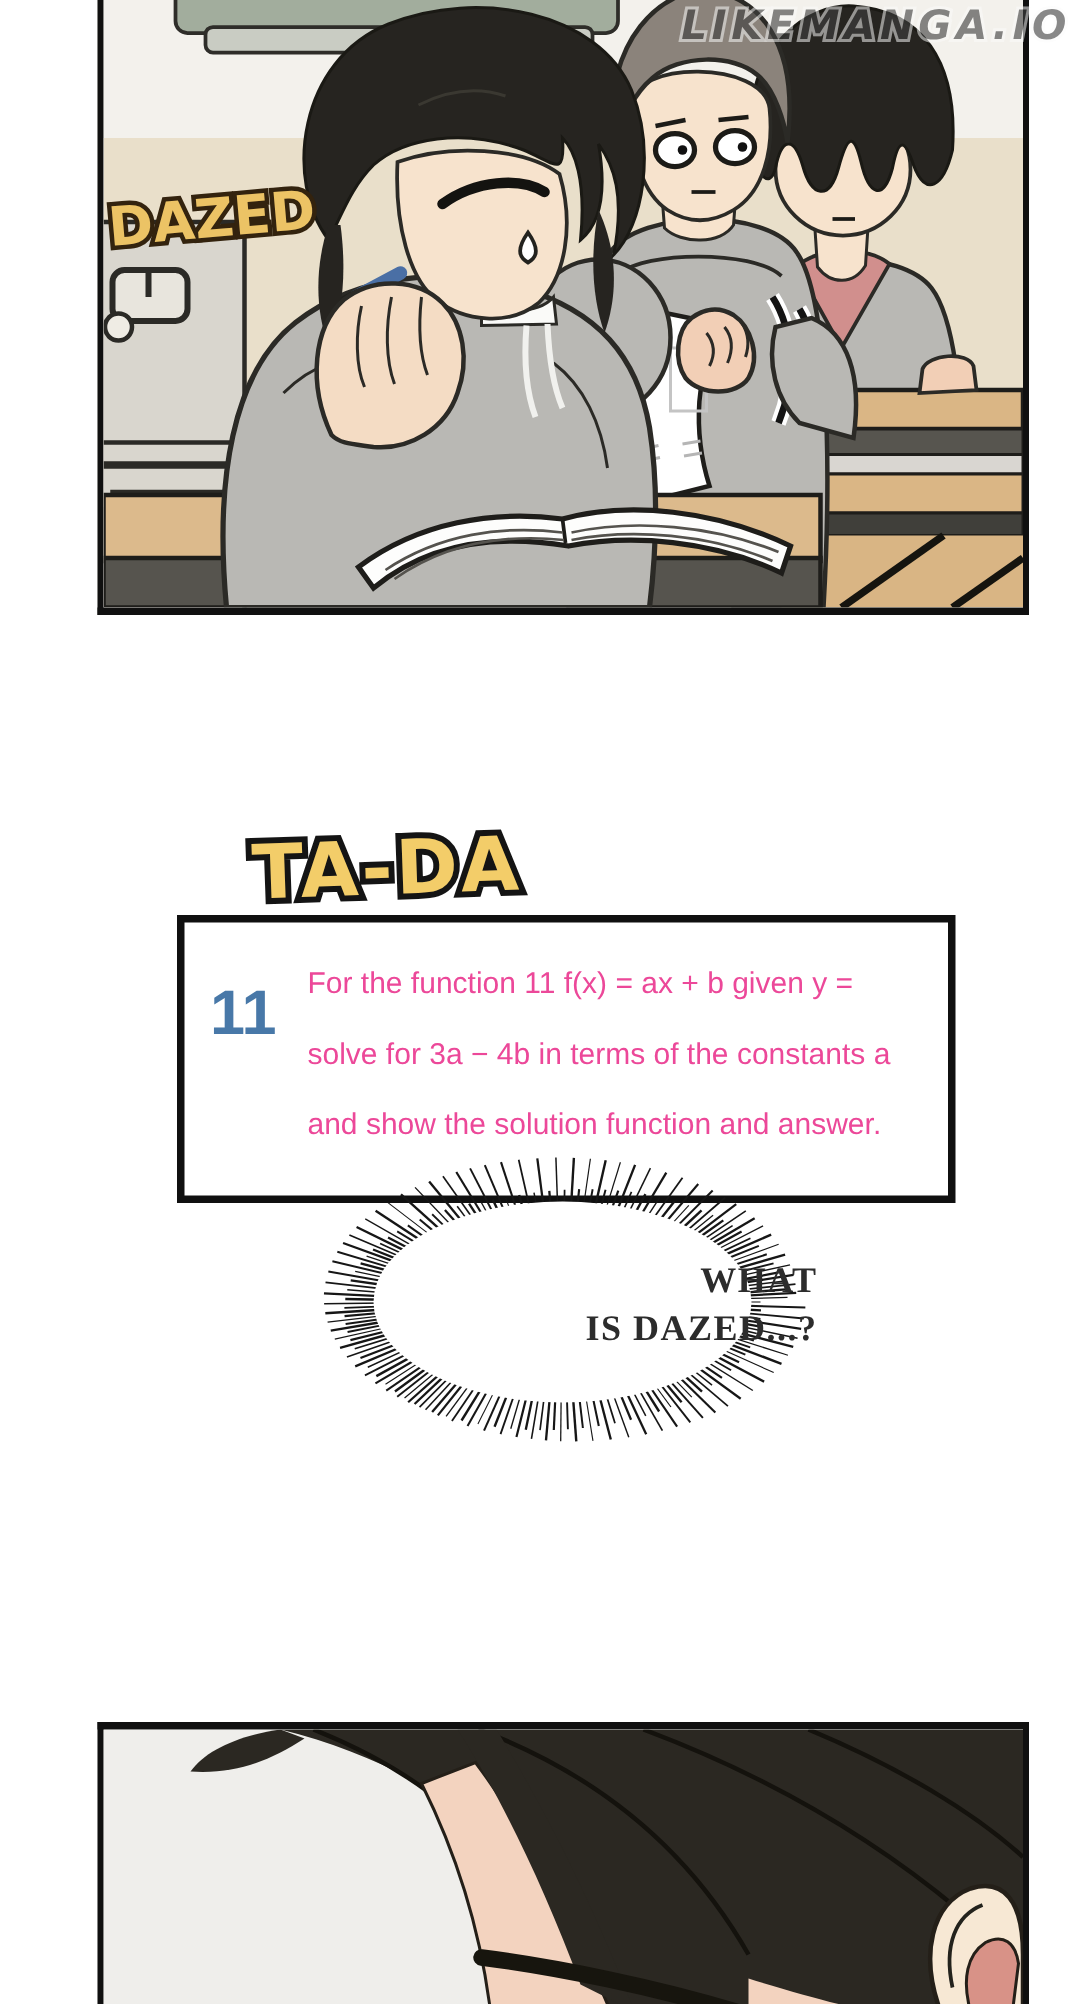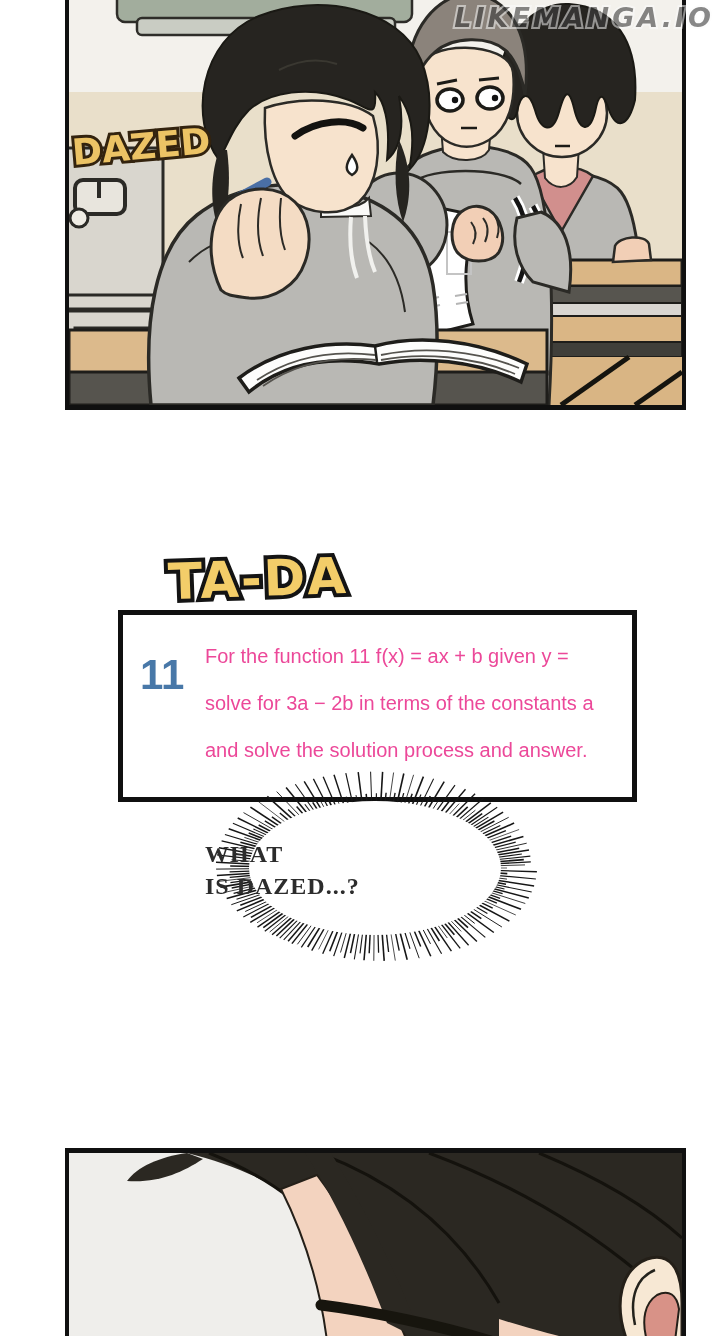--- a/index.html
+++ b/index.html
@@ -34,21 +34,21 @@
   #problem-number{position:absolute;left:17px;top:24px;font-size:42px;font-weight:700;
        color:#4878a8;font-family:"Liberation Sans",sans-serif;margin-top:12px;}
   #problem-lines{position:absolute;left:82px;top:18px;right:2px;bottom:4px;overflow:hidden;}
   .problem-line{white-space:nowrap;font-family:Liberation Sans, sans-serif;font-size:20px;
        line-height:47px;color:#ec4899;}
 
   
   #bubble-wrap{position:absolute;left:205px;top:760px;width:340px;height:220px;z-index:5;}
   #bubble-wrap svg{position:absolute;left:0;top:0;}
   #bubble-text{position:absolute;left:0;top:0;width:100%;height:100%;
-       display:flex;flex-direction:column;align-items:flex-start;justify-content:center;
+       display:flex;flex-direction:column;align-items:flex-end;justify-content:center;
        font-family:"Liberation Serif",serif;font-size:24px;font-weight:600;
        letter-spacing:1px;color:#2c2c2c;line-height:1.35;}
 </style>
 </head>
 <body>
 
 <div id="page">
 
   <div class="watermark">LIKEMANGA.IO</div>
 
@@ -164,22 +164,22 @@
     </svg>
   </div>
 
   <div id="sfx-dazed" class="sfx">DAZED</div>
   <div id="sfx-tada" class="sfx">TA-DA</div>
 
   <div id="problem-box">
     <div id="problem-number">11</div>
     <div id="problem-lines">
       <div class="problem-line">For the function 11 f(x) = ax + b given y =</div>
-      <div class="problem-line">solve for 3a − 2b in terms of the constants a</div>
-      <div class="problem-line">and solve the solution process and answer.</div>
+      <div class="problem-line">solve for 3a − 4b in terms of the constants a</div>
+      <div class="problem-line">and show the solution function and answer.</div>
     </div>
   </div>
 
   <div id="bubble-wrap">
     <svg viewBox="0 0 340 220" width="340" height="220">
       <g id="bubble-spikes">
           <line x1="289.0" y1="108.0" x2="302.0" y2="108.0" stroke="#161616" stroke-width="0.70"></line>
           <line x1="288.9" y1="110.4" x2="331.9" y2="111.7" stroke="#161616" stroke-width="1.37"></line>
           <line x1="288.6" y1="112.8" x2="302.3" y2="113.6" stroke="#161616" stroke-width="1.59"></line>
           <line x1="288.2" y1="115.1" x2="330.9" y2="119.0" stroke="#161616" stroke-width="1.22"></line>

